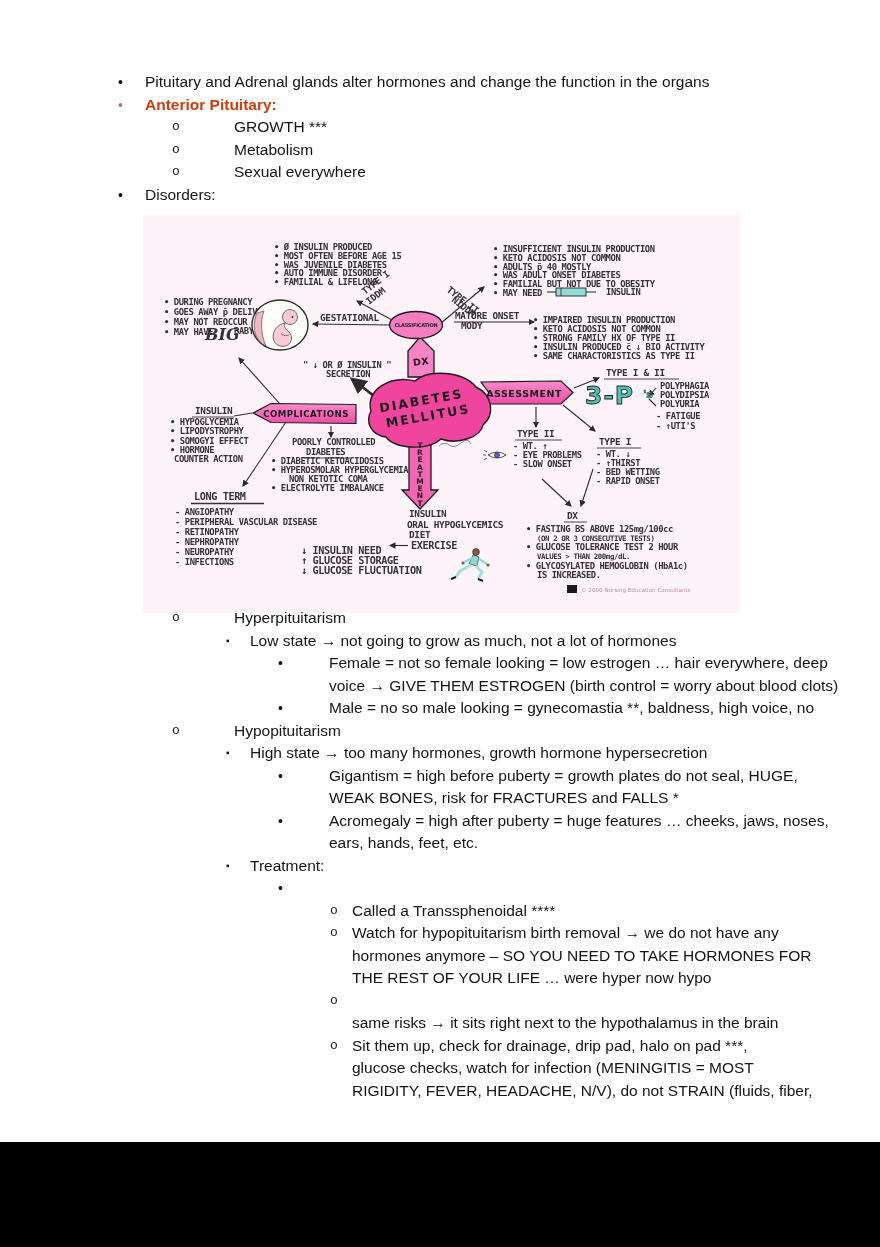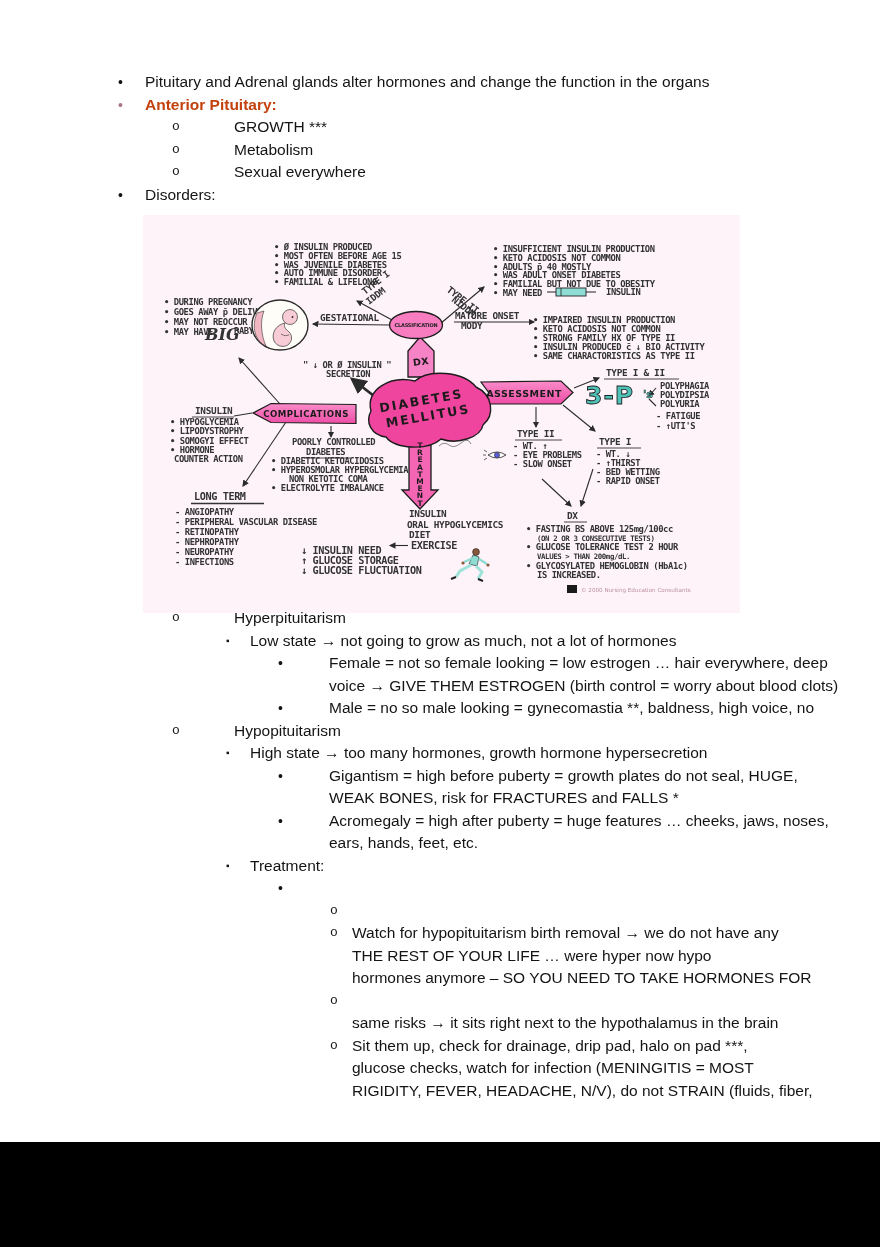--- a/index.html
+++ b/index.html
@@ -330,32 +330,33 @@
     </div>
   <div class="ln l3">
       <span class="mk">▪</span>
       <span class="tx">Treatment:</span>
     </div>
   <div class="ln l4">
       <span class="mk">•</span>
     </div>
   <div class="ln l5">
       <span class="mk">o</span>
+      <span class="tx">Called a Transsphenoidal ****</span>
     </div>
   <div class="ln l5">
       <span class="mk">o</span>
       <span class="tx">Watch for hypopituitarism birth removal → we do not have any</span>
     </div>
   <div class="ln l5">
+      <span class="tx">hormones anymore – SO YOU NEED TO TAKE HORMONES FOR</span>
+    </div>
+  <div class="ln l5">
       <span class="tx">THE REST OF YOUR LIFE … were hyper now hypo</span>
     </div>
   <div class="ln l5">
-      <span class="tx">hormones anymore – SO YOU NEED TO TAKE HORMONES FOR</span>
-    </div>
-  <div class="ln l5">
       <span class="mk">o</span>
     </div>
   <div class="ln l5">
       <span class="tx">same risks → it sits right next to the hypothalamus in the brain</span>
     </div>
   <div class="ln l5">
       <span class="mk">o</span>
       <span class="tx">Sit them up, check for drainage, drip pad, halo on pad ***,</span>
     </div>
   <div class="ln l5">

